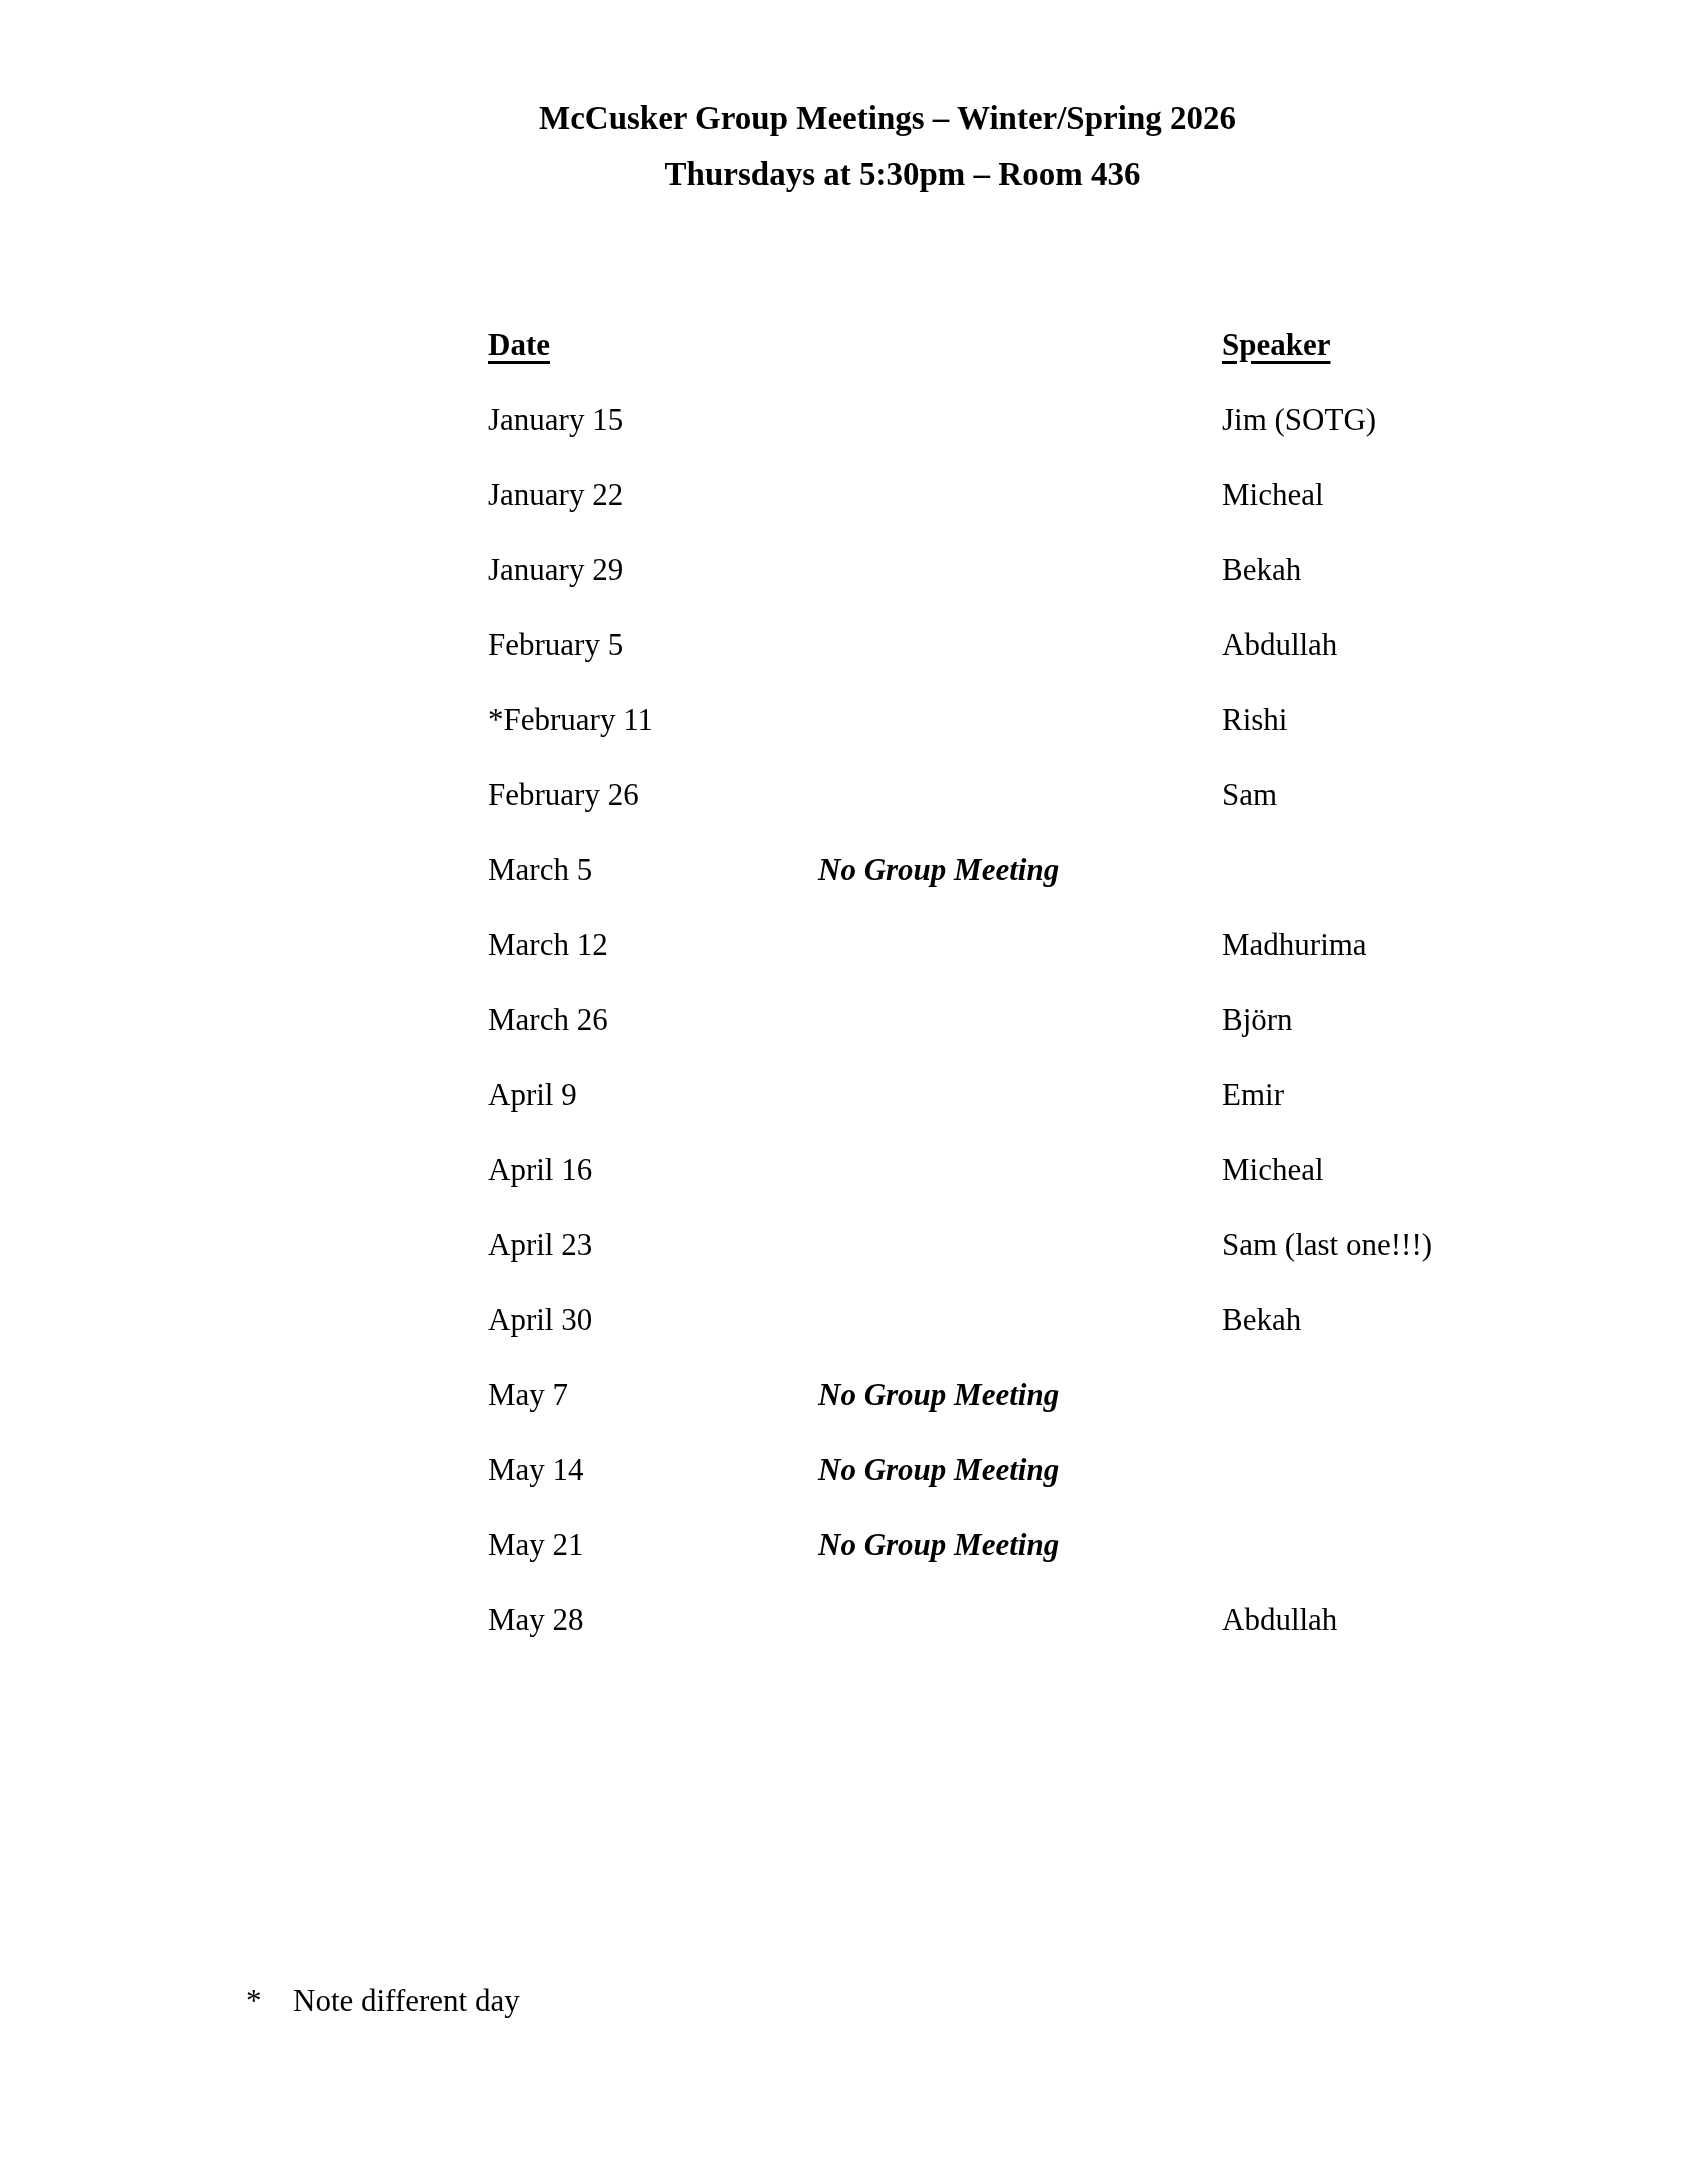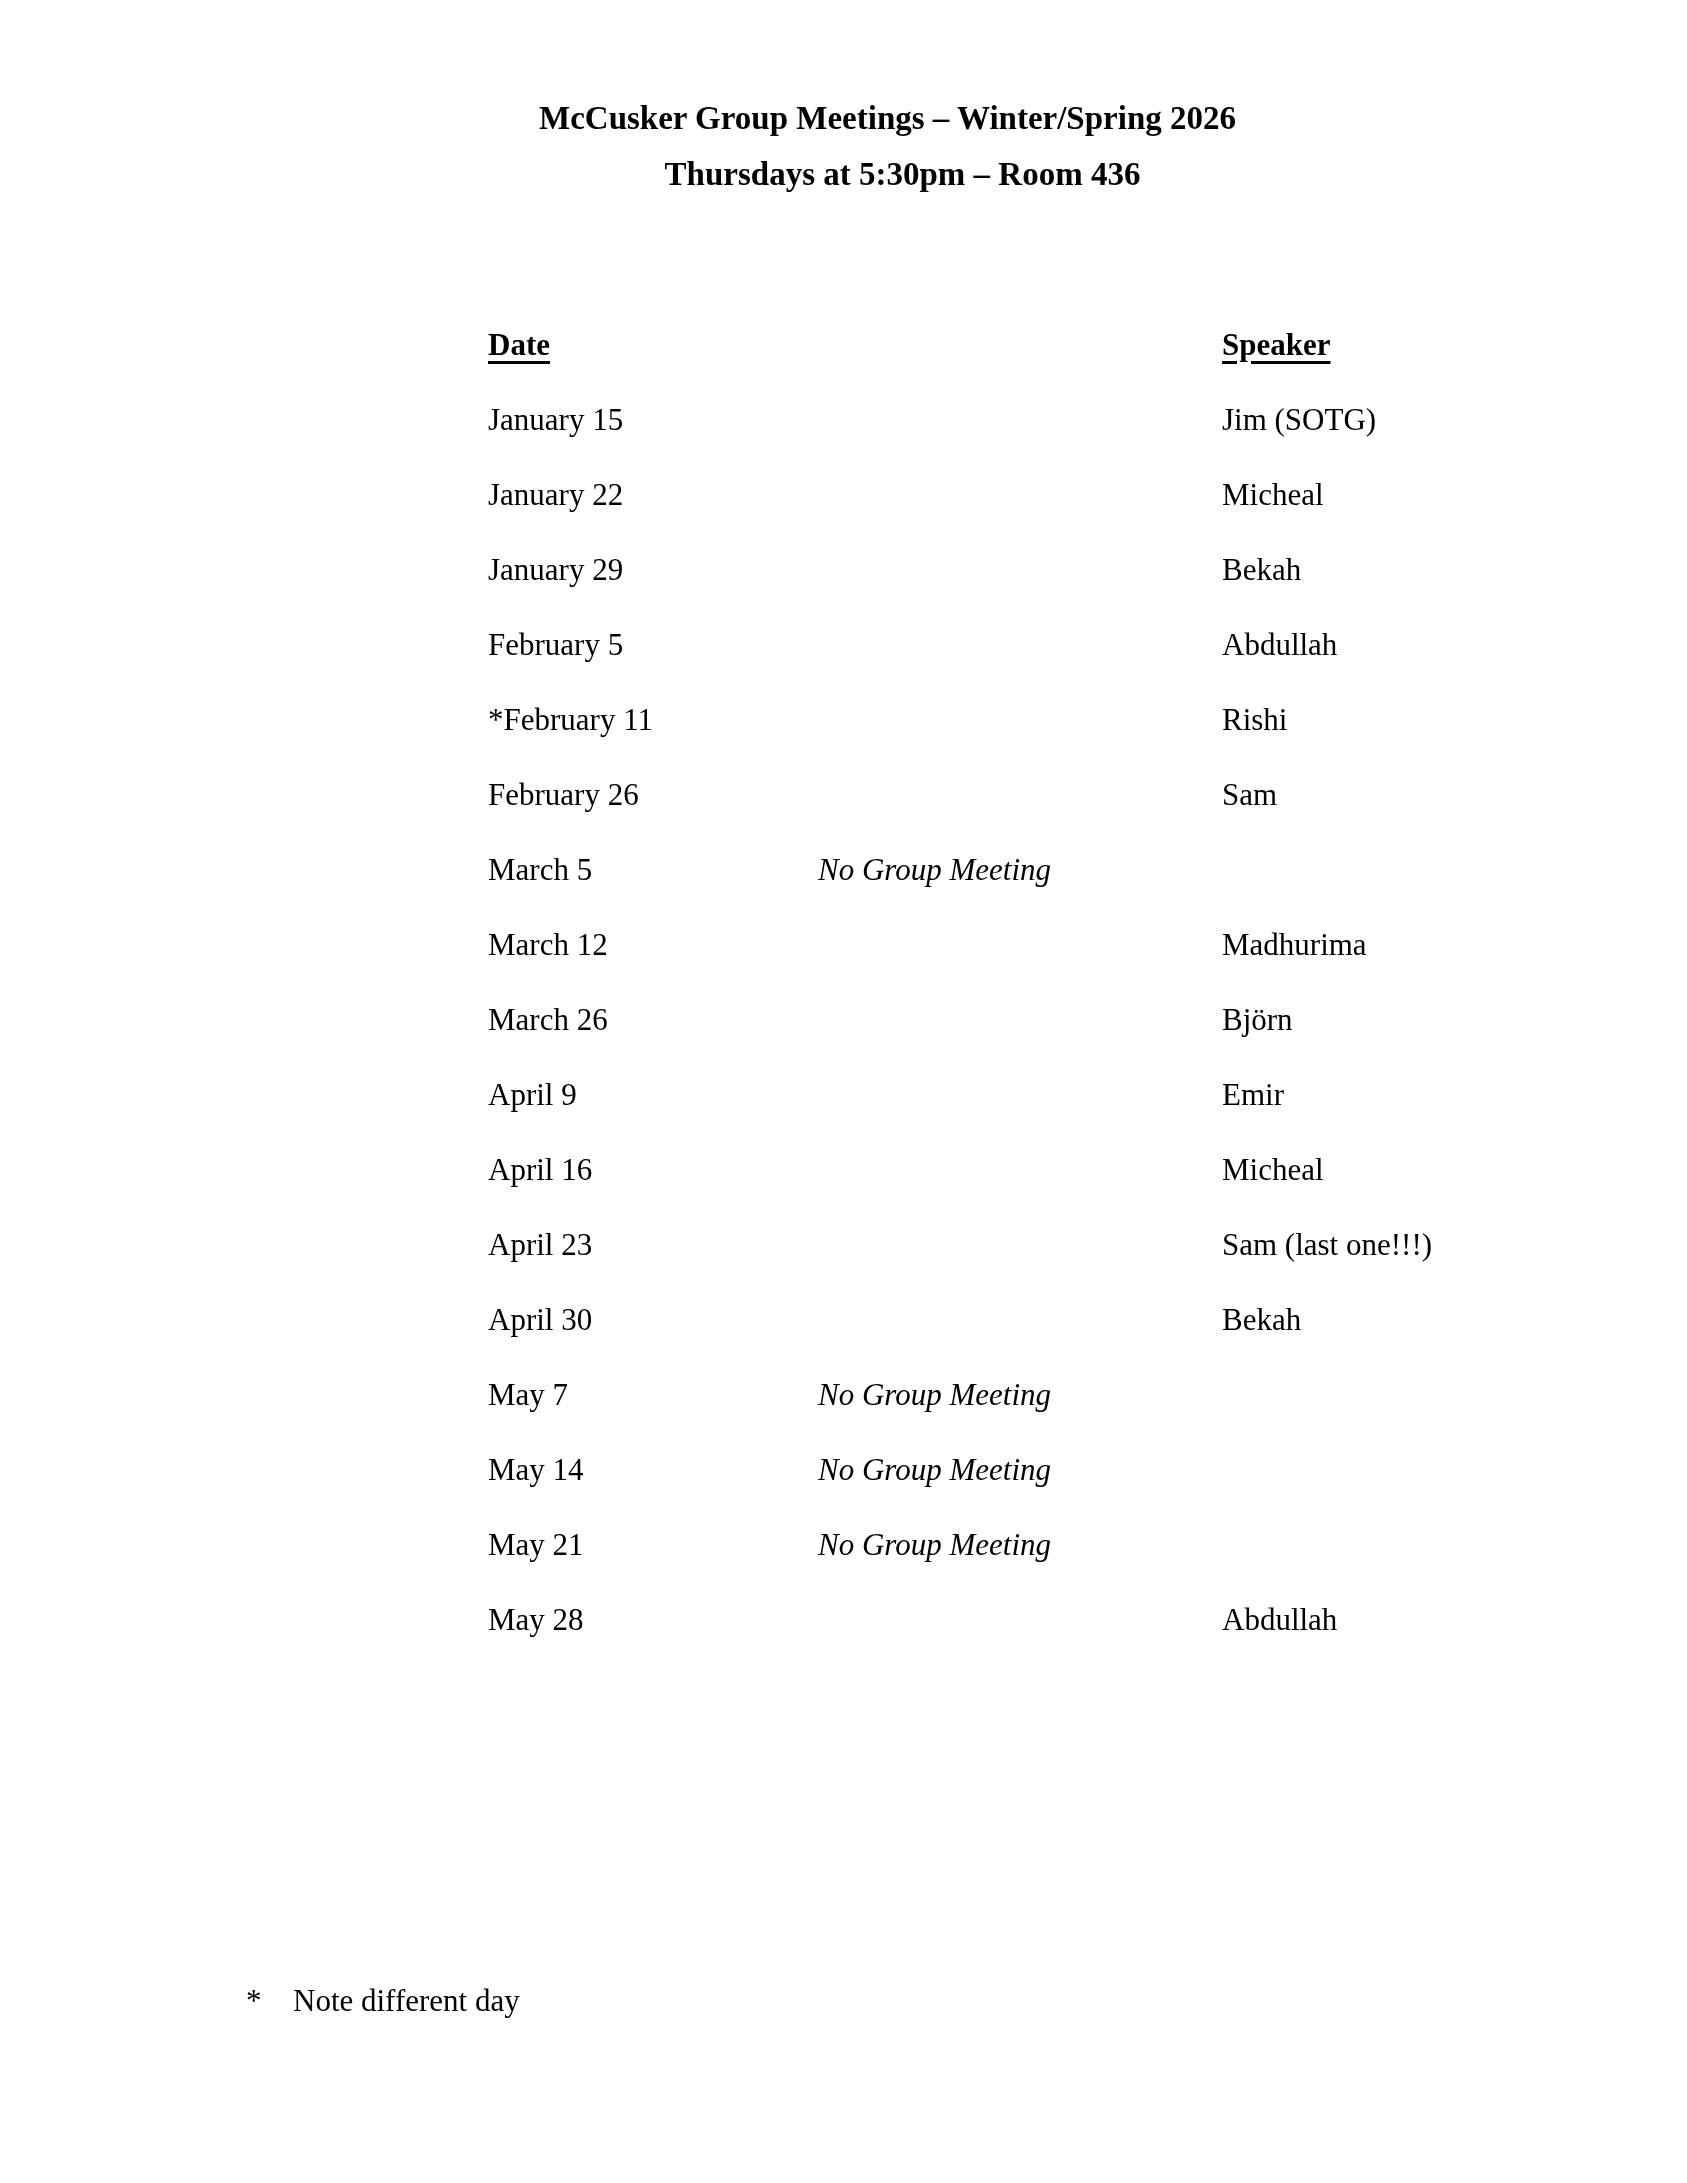--- a/index.html
+++ b/index.html
@@ -42,21 +42,21 @@
     height: 75px;
   }
   .cell {
     position: absolute;
     top: 0;
     font-size: 31px;
     line-height: 1.15;
     white-space: pre;
   }
   .cell-date    { left: 396px; }
-  .cell-note    { left: 726px; font-weight: normal; font-style: italic; }
+  .cell-note    { left: 726px; font-weight: bold; font-style: italic; }
   .cell-speaker { left: 1130px; }
 
   .header-label {
     font-weight: bold;
     text-decoration: underline;
     text-decoration-thickness: 3.3px;
     text-underline-offset: 6px;
   }
 
   .footnote {

